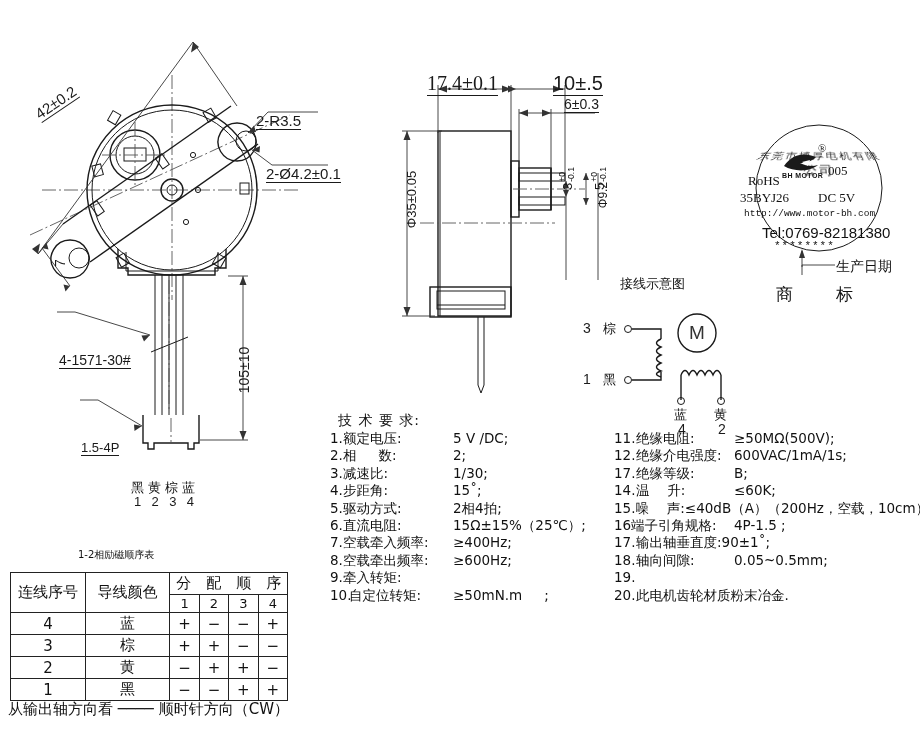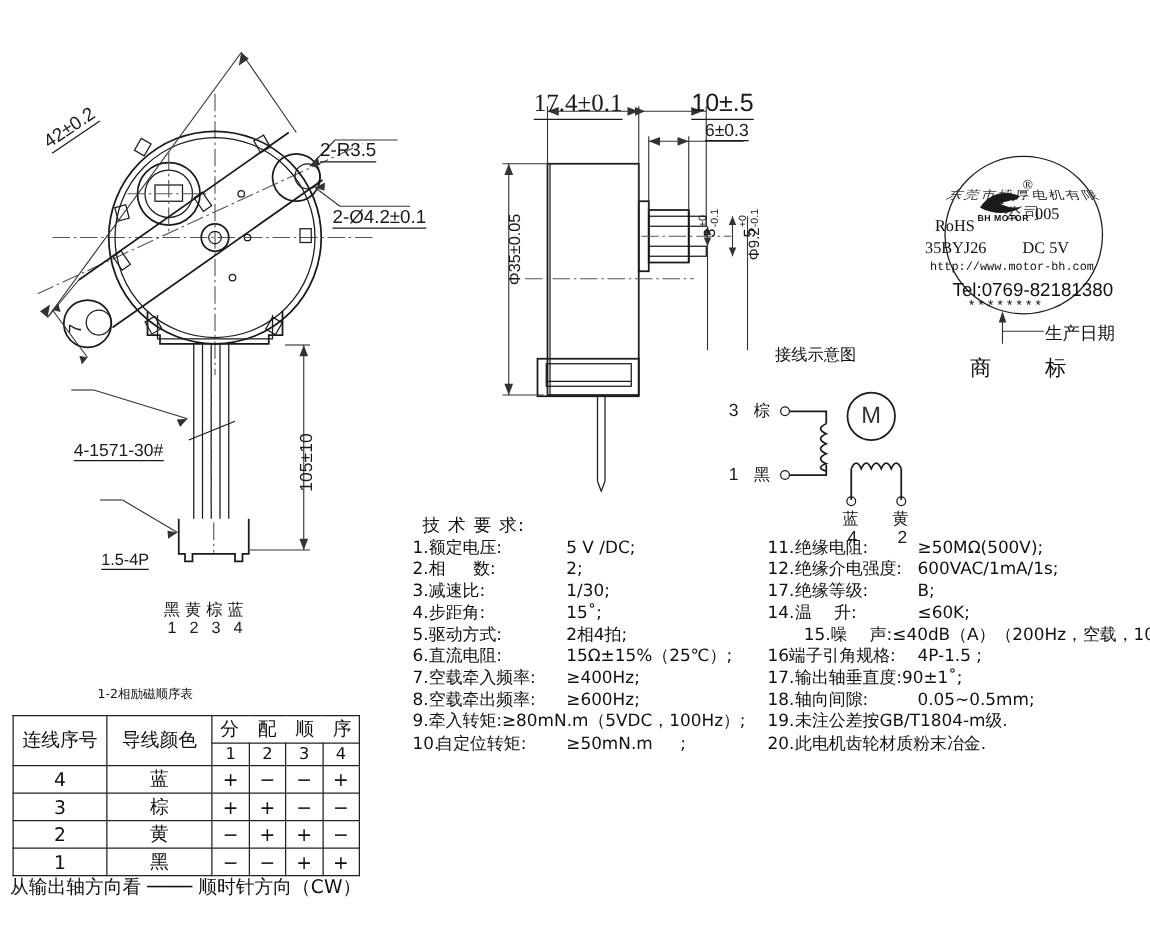--- a/index.html
+++ b/index.html
@@ -358,21 +358,20 @@
     <span class="cn">≥400Hz;</span>
   </div>
   <div class="spec" style="display:flex;">
     <span style="width:13px;">8.</span>
     <span class="cn" style="width:110px;">空载牵出频率:</span>
     <span class="cn">≥600Hz;</span>
   </div>
   <div class="spec" style="display:flex;">
     <span style="width:13px;">9.</span>
     <span class="cn">牵入转矩:</span>
-    <span class="cn">≥80mN.m（5VDC，100Hz）;</span>
   </div>
   <div class="spec" style="display:flex;">
     <span style="width:19px;">10.</span>
     <span class="cn" style="width:104px;">自定位转矩:</span>
     <span class="cn">≥50mN.m　  ;</span>
   </div>
 </div>
 
 <div class="abs" style="left:614px;top:430px;width:310px;">
   <div class="spec" style="display:flex;">
@@ -389,42 +388,41 @@
     <span style="width:22px;">17.</span>
     <span class="cn" style="width:98px;">绝缘等级:</span>
     <span class="cn">B;</span>
   </div>
   <div class="spec" style="display:flex;">
     <span style="width:22px;">14.</span>
     <span class="cn" style="width:98px;">温　 升:</span>
     <span class="cn">≤60K;</span>
   </div>
   <div class="spec" style="display:flex;">
-    <span style="width:22px;margin-left:29px;">15.</span>
+    <span style="width:22px;">15.</span>
     <span class="cn">噪　 声:</span>
     <span class="cn">≤40dB（A）（200Hz，空载，10cm）</span>
   </div>
   <div class="spec" style="display:flex;">
     <span style="width:17px;">16</span>
     <span class="cn" style="width:103px;">端子引角规格:</span>
     <span class="cn">4P-1.5 ;</span>
   </div>
   <div class="spec" style="display:flex;">
     <span style="width:22px;">17.</span>
     <span class="cn">输出轴垂直度:</span>
     <span class="cn">90±1˚;</span>
   </div>
   <div class="spec" style="display:flex;">
     <span style="width:22px;">18.</span>
     <span class="cn" style="width:98px;">轴向间隙:</span>
     <span class="cn">0.05~0.5mm;</span>
   </div>
   <div class="spec" style="display:flex;">
     <span style="width:22px;">19.</span>
-    <span class="cn">未注公差按GB/T1804-m级.</span>
     <span class="cn"></span>
   </div>
   <div class="spec" style="display:flex;">
     <span style="width:22px;">20.</span>
     <span class="cn">此电机齿轮材质粉末冶金.</span>
     <span class="cn"></span>
   </div>
 </div>
 
 <div class="abs ttl cn" style="left:78px;top:548px;font-size:10px;">1-2相励磁顺序表</div>

